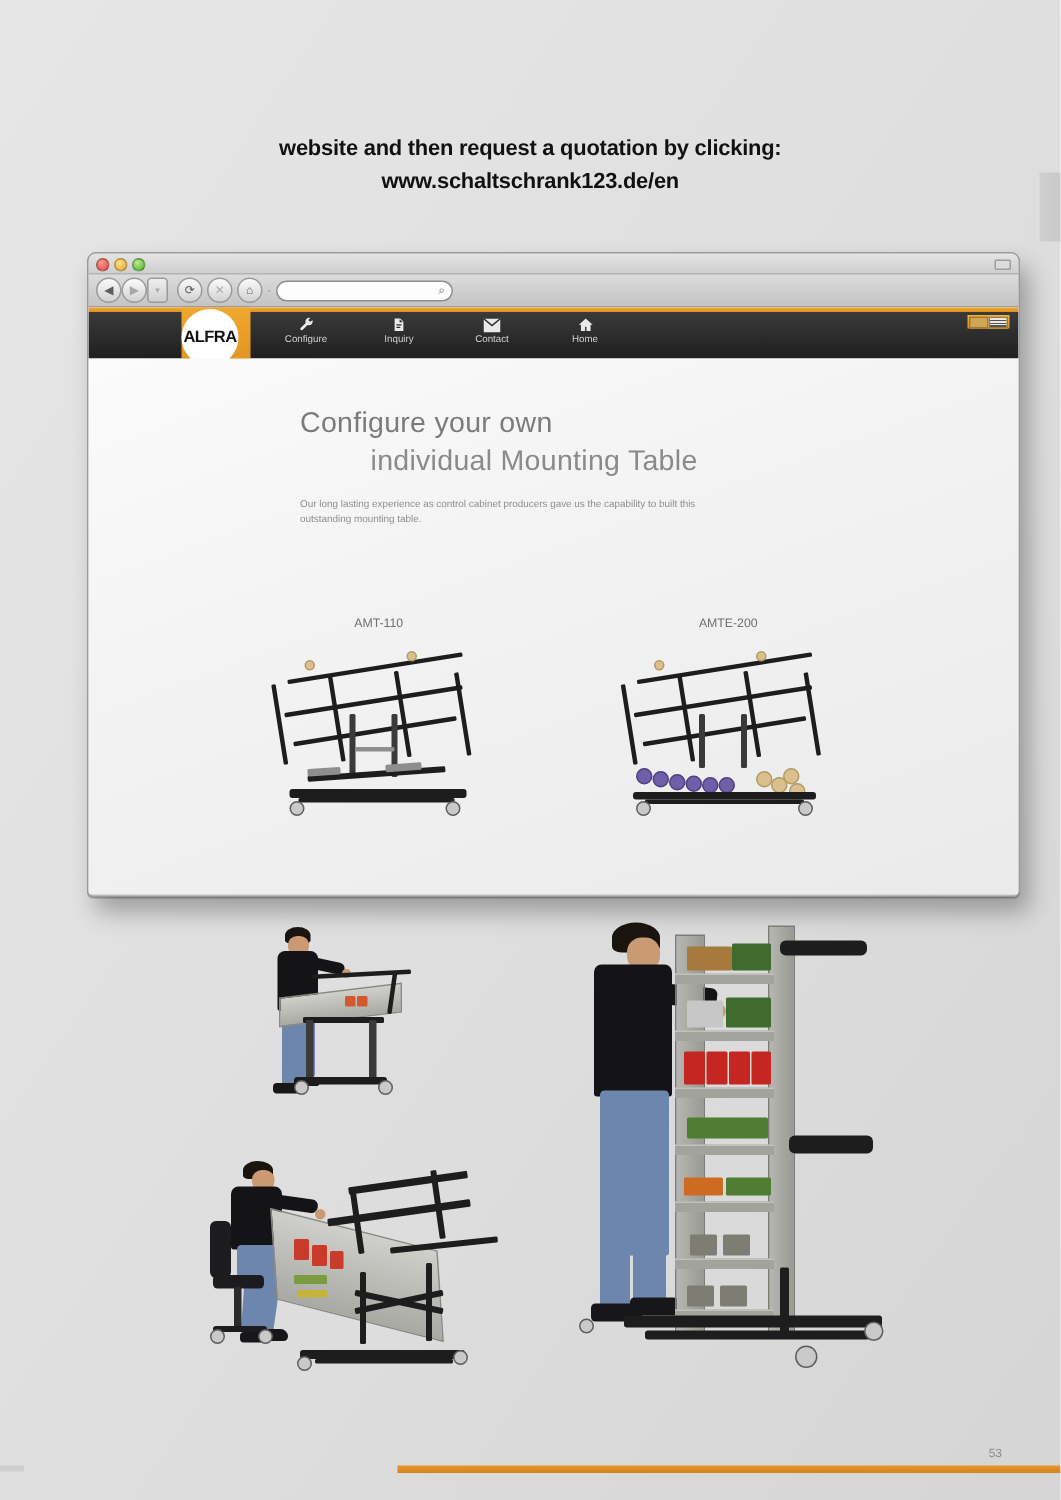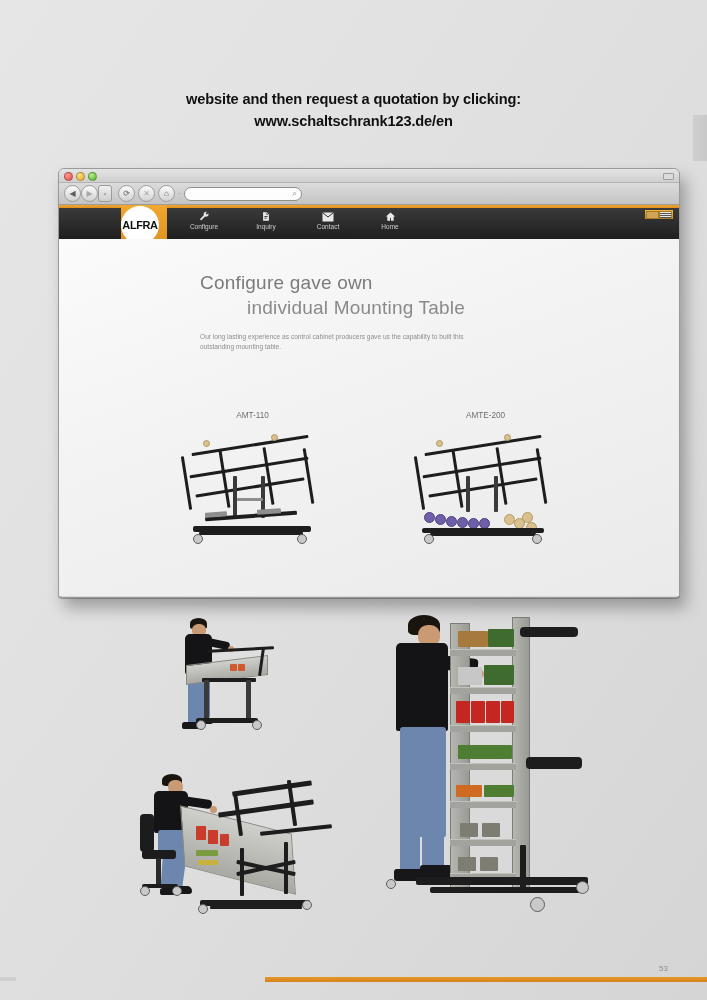--- a/index.html
+++ b/index.html
@@ -339,21 +339,21 @@
 
       <div class="lang-box">
         <span class="lang-sq"></span>
         <span class="lang-sq2"></span>
       </div>
     </div>
 
     <div class="hero">
 
       <div class="hero-text">
-        <div class="h-line1">Configure gave own</div>
+        <div class="h-line1">Configure your own</div>
         <div class="h-line2">individual Mounting Table</div>
         <div class="h-body">Our long lasting experience as control cabinet producers gave us the capability to built this outstanding mounting table.</div>
       </div>
 
       <div class="products">
 
         <div class="product">
           <div class="p-label">AMT-110</div>
           <div class="p-img">
             <div class="tbl">

